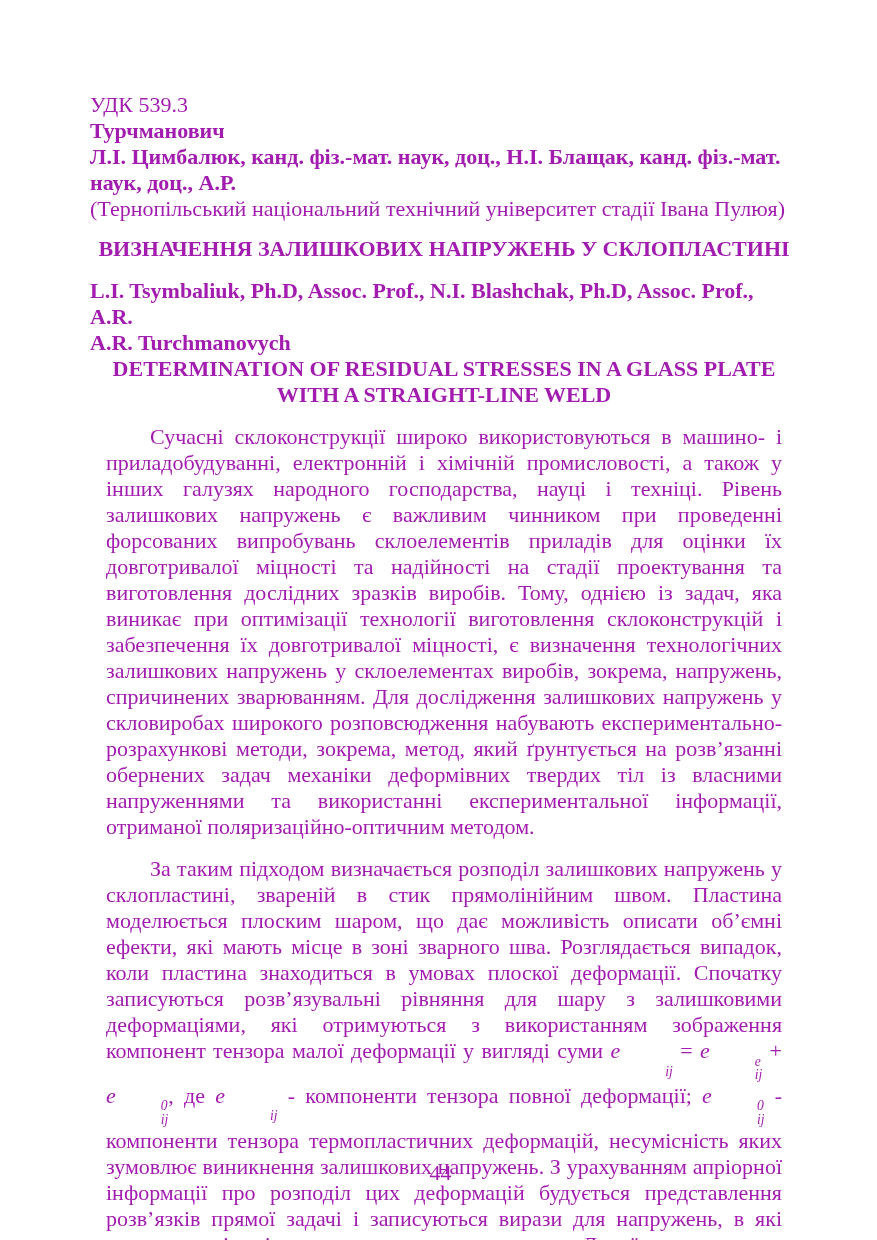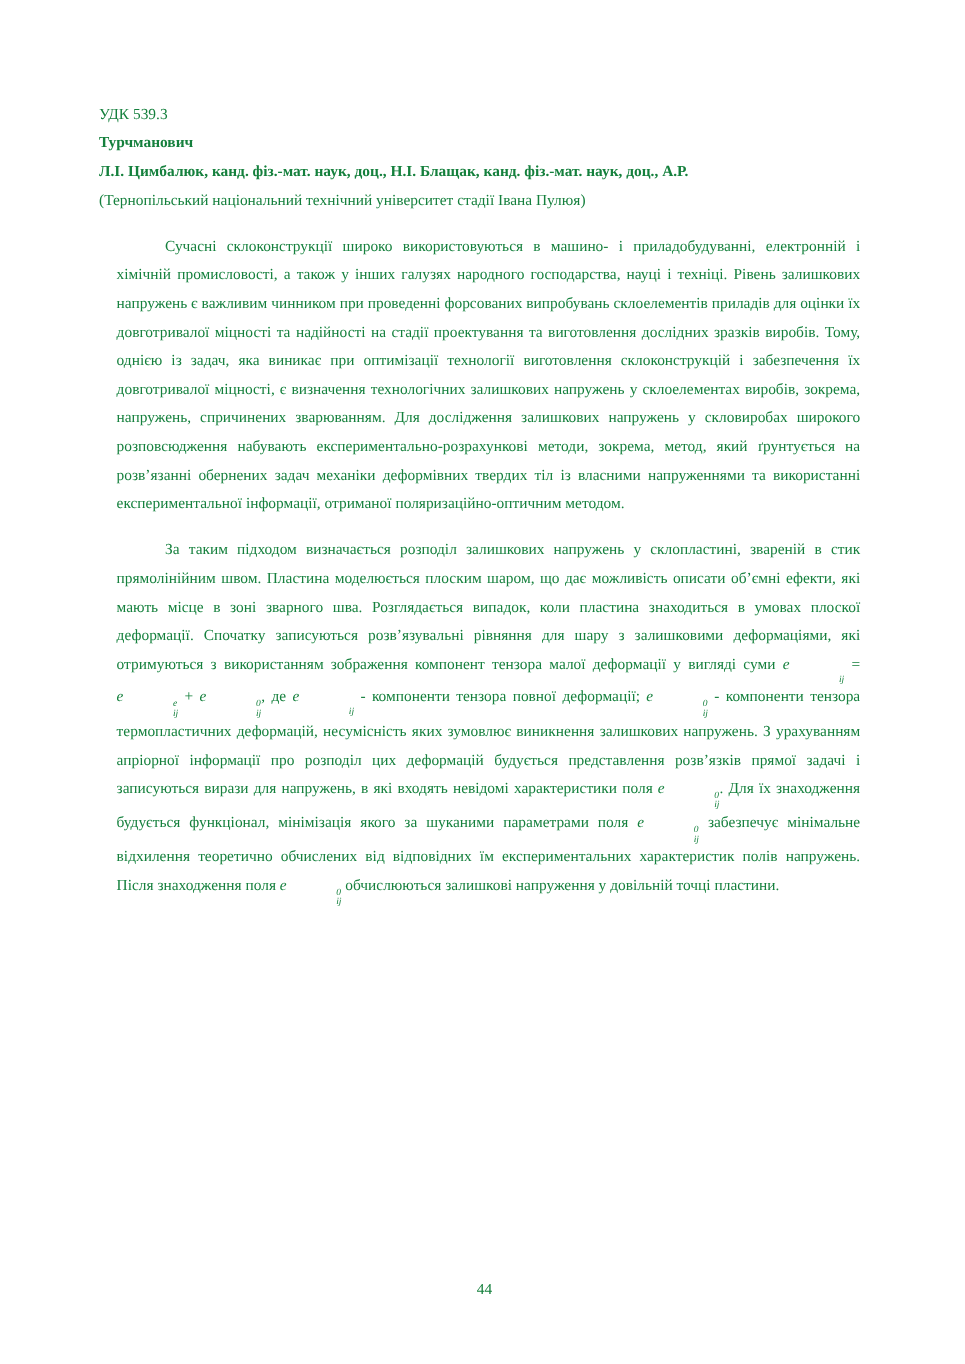--- a/index.html
+++ b/index.html
@@ -1,23 +1,23 @@
 <!DOCTYPE html>
 <html><head>
 <meta charset="utf-8">
 <style>
   html, body { margin: 0; padding: 0; background: #ffffff; }
   .page {
     position: relative;
     width: 877px;
     height: 1240px;
     background: #ffffff;
-    color: #15803d;
+    color: #a21caf;
     font-family: "Liberation Serif", serif;
-    font-size: 14px;
+    font-size: 22px;
     line-height: 26px;
     overflow: hidden;
   }
   .content {
     position: absolute;
     left: 90px;
     top: 92px;
     width: 708px;
   }
   .bold   { font-weight: bold; }
@@ -63,22 +63,29 @@
     <div class="udc">УДК 539.3</div>
 
     <div class="authors-uk bold">
       <div>Турчманович</div>
       <div>Л.І. Цимбалюк, канд. фіз.-мат. наук, доц., Н.І. Блащак, канд. фіз.-мат. наук, доц., А.Р.</div>
     </div>
 
     <div class="affiliation">(Тернопільський національний технічний університет стадії Івана Пулюя)</div>
 
     <div class="title-uk bold center">
+      <div>ВИЗНАЧЕННЯ ЗАЛИШКОВИХ НАПРУЖЕНЬ У СКЛОПЛАСТИНІ</div>
     </div>
 
+    <div class="en-block bold">
+      <div>L.I. Tsymbaliuk, Ph.D, Assoc. Prof., N.I. Blashchak, Ph.D, Assoc. Prof., A.R.</div>
+      <div>A.R. Turchmanovych</div>
+      <div class="center">DETERMINATION OF RESIDUAL STRESSES IN A GLASS PLATE</div>
+      <div class="center">WITH A STRAIGHT-LINE WELD</div>
+    </div>
 
     <div class="body-text">
         <p class="para">Сучасні склоконструкції широко використовуються в машино- і приладобудуванні, електронній і хімічній промисловості, а також у інших галузях народного господарства, науці і техніці. Рівень залишкових напружень є важливим чинником при проведенні форсованих випробувань склоелементів приладів для оцінки їх довготривалої міцності та надійності на стадії проектування та виготовлення дослідних зразків виробів. Тому, однією із задач, яка виникає при оптимізації технології виготовлення склоконструкцій і забезпечення їх довготривалої міцності, є визначення технологічних залишкових напружень у склоелементах виробів, зокрема, напружень, спричинених зварюванням. Для дослідження залишкових напружень у скловиробах широкого розповсюдження набувають експериментально-розрахункові методи, зокрема, метод, який ґрунтується на розв’язанні обернених задач механіки деформівних твердих тіл із власними напруженнями та використанні експериментальної інформації, отриманої поляризаційно-оптичним методом.</p>
         <p class="para">За таким підходом визначається розподіл залишкових напружень у склопластині, звареній в стик прямолінійним швом. Пластина моделюється плоским шаром, що дає можливість описати об’ємні ефекти, які мають місце в зоні зварного шва. Розглядається випадок, коли пластина знаходиться в умовах плоскої деформації. Спочатку записуються розв’язувальні рівняння для шару з залишковими деформаціями, які отримуються з використанням зображення компонент тензора малої деформації у вигляді суми <span class="math"><span class="mbase">e</span><span class="mscripts">
               <span class="msup"></span>
               <span class="msub">ij</span>
             </span></span> = <span class="math"><span class="mbase">e</span><span class="mscripts">
               <span class="msup">e</span>
               <span class="msub">ij</span>
             </span></span> + <span class="math"><span class="mbase">e</span><span class="mscripts">

